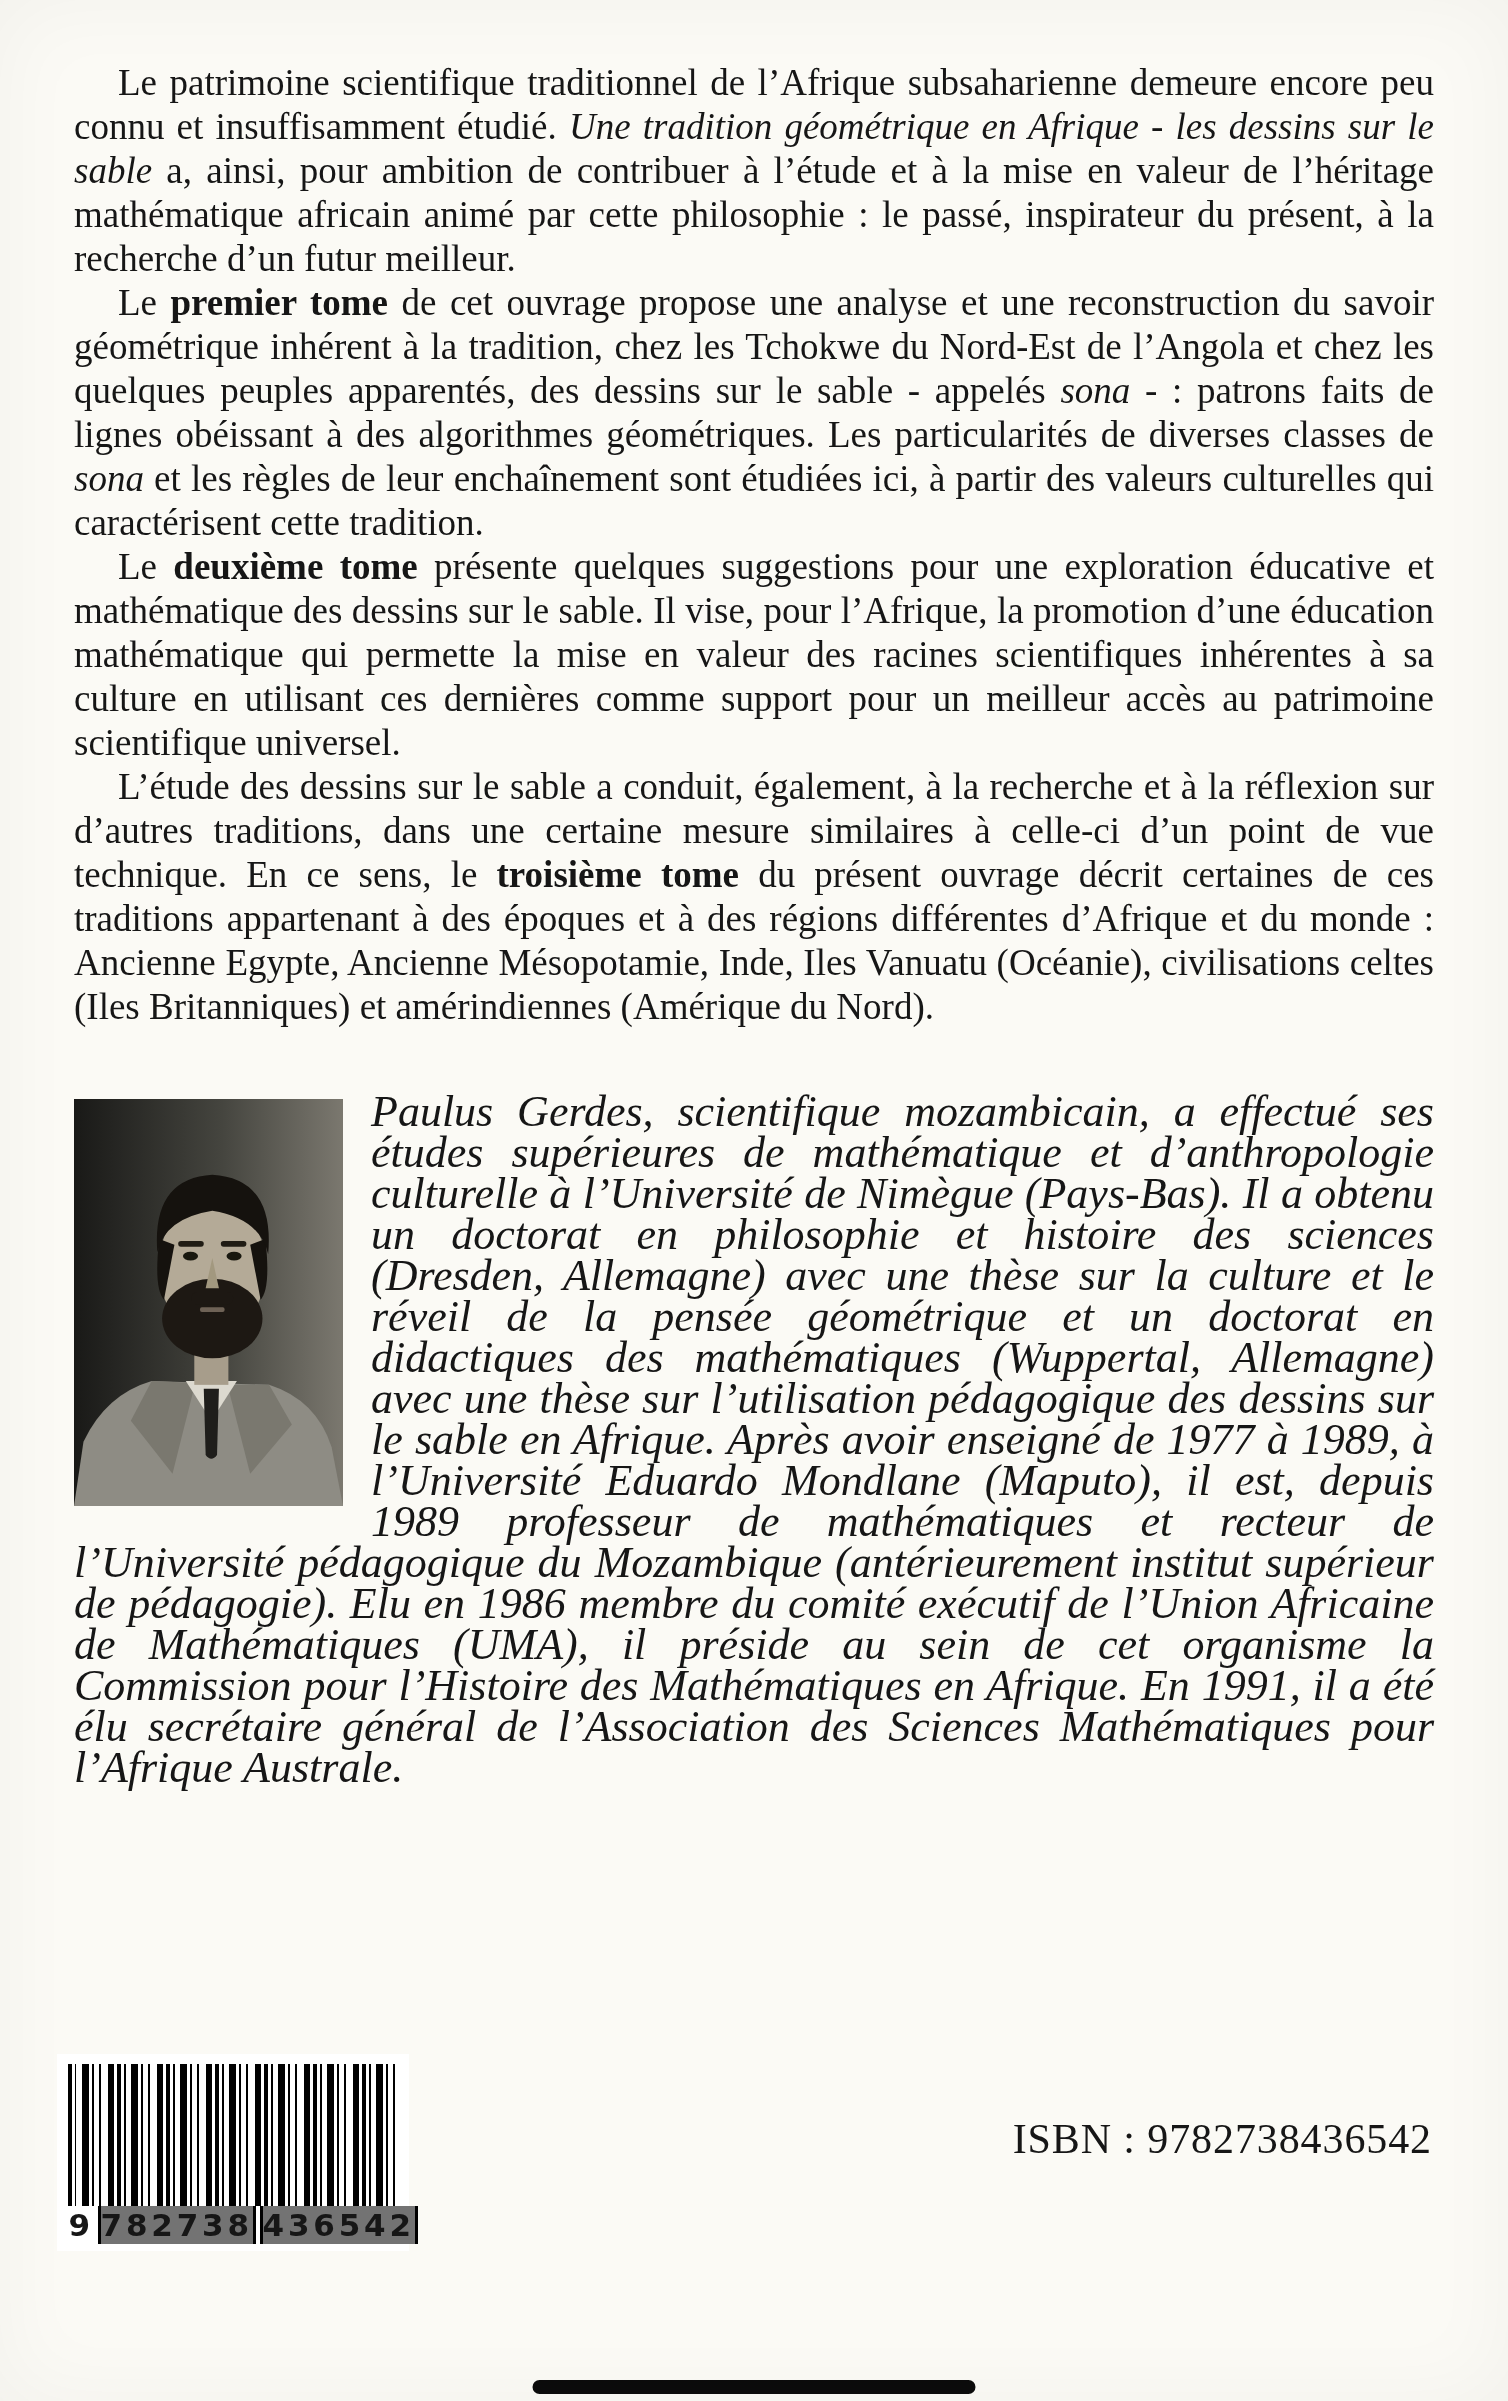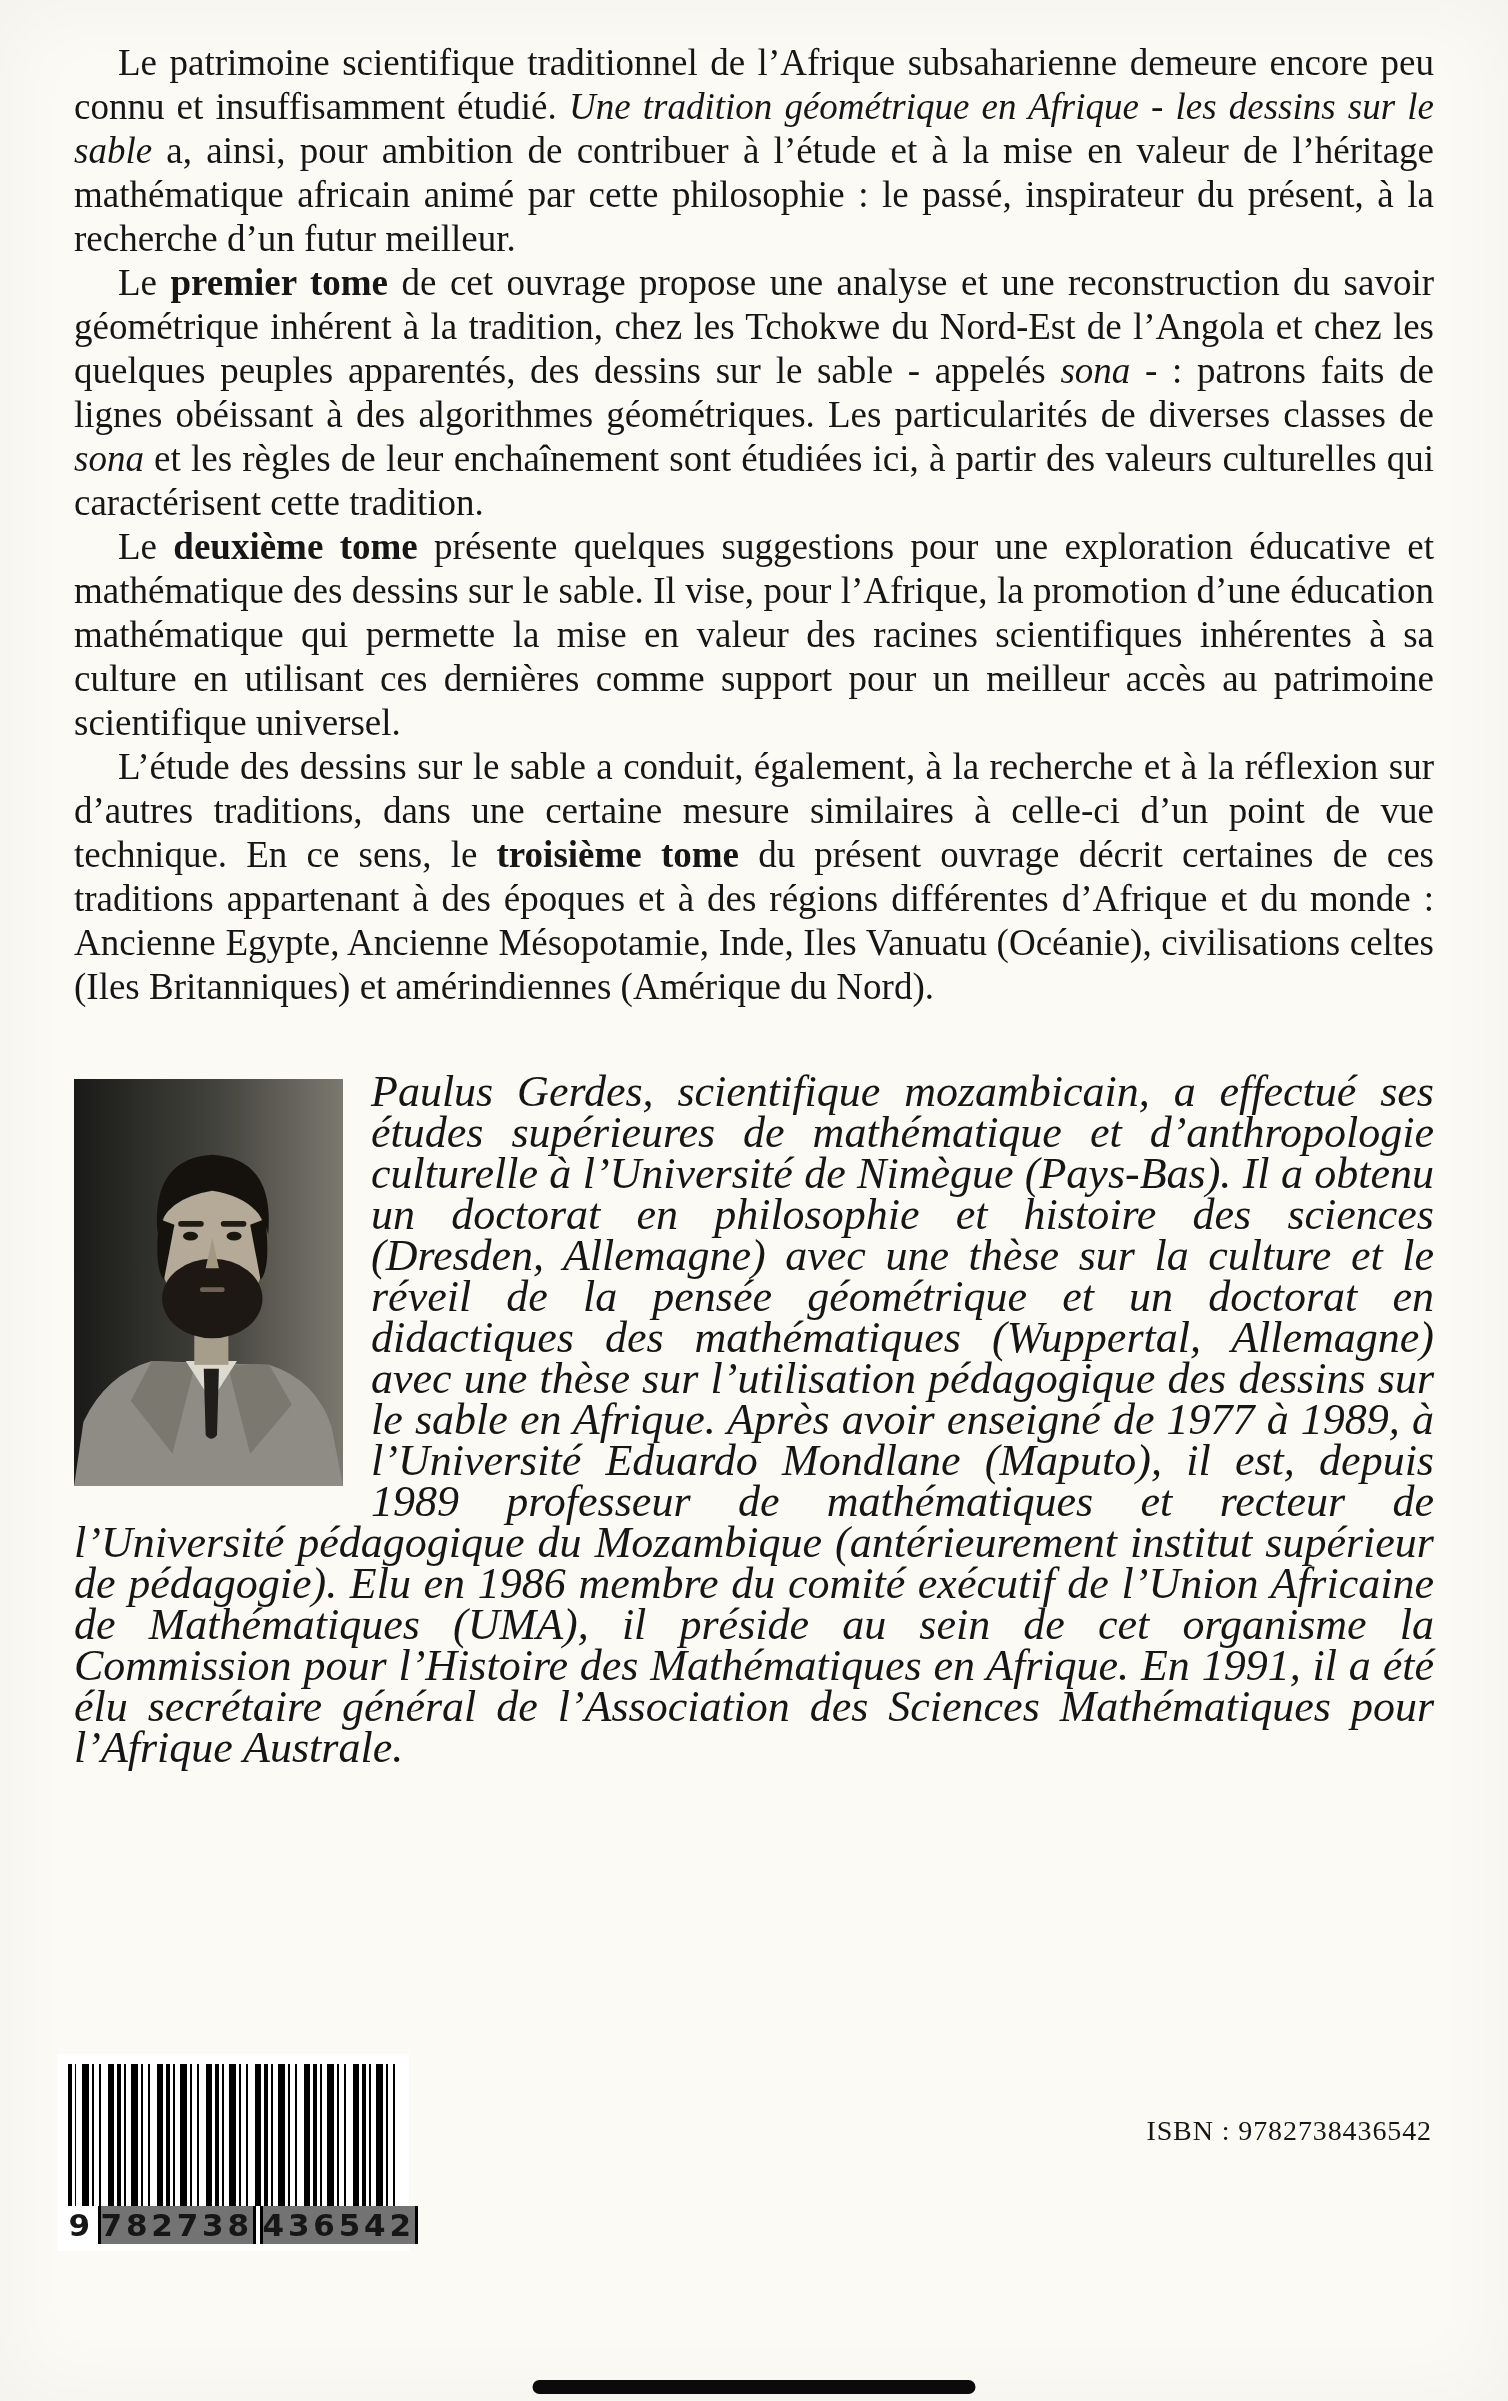--- a/index.html
+++ b/index.html
@@ -11,21 +11,21 @@
     margin: 0 auto;
     background: #fbfaf5;
     color: #161616;
     font-family: "Liberation Serif", serif;
     overflow: hidden;
     box-shadow: inset 0 0 85px rgba(0,0,0,0.04);
   }
 
   
   .synopsis {
-    padding: 41px 74px 0 74px;
+    padding: 61px 74px 0 74px;
   }
   .para {
     font-size: 37px;
     line-height: 44px;
     text-align: justify;
     text-indent: 44px;
     hyphens: auto;
     -webkit-hyphens: auto;
   }
   .para span.italic { font-style: italic; }
@@ -98,21 +98,21 @@
     background: #737373;
     border-left: 3.8px solid #000;
     border-right: 3.8px solid #000;
     letter-spacing: 3.8px;
   }
   .pricing {
     margin-top: 61px;
     text-align: right;
   }
   .isbn {
-    font-size: 28px;
+    font-size: 42px;
     letter-spacing: 0.9px;
   }
   .price {
     margin-top: 34px;
     font-size: 44px;
   }
 
   
   .bottom-bar {
     position: absolute;

